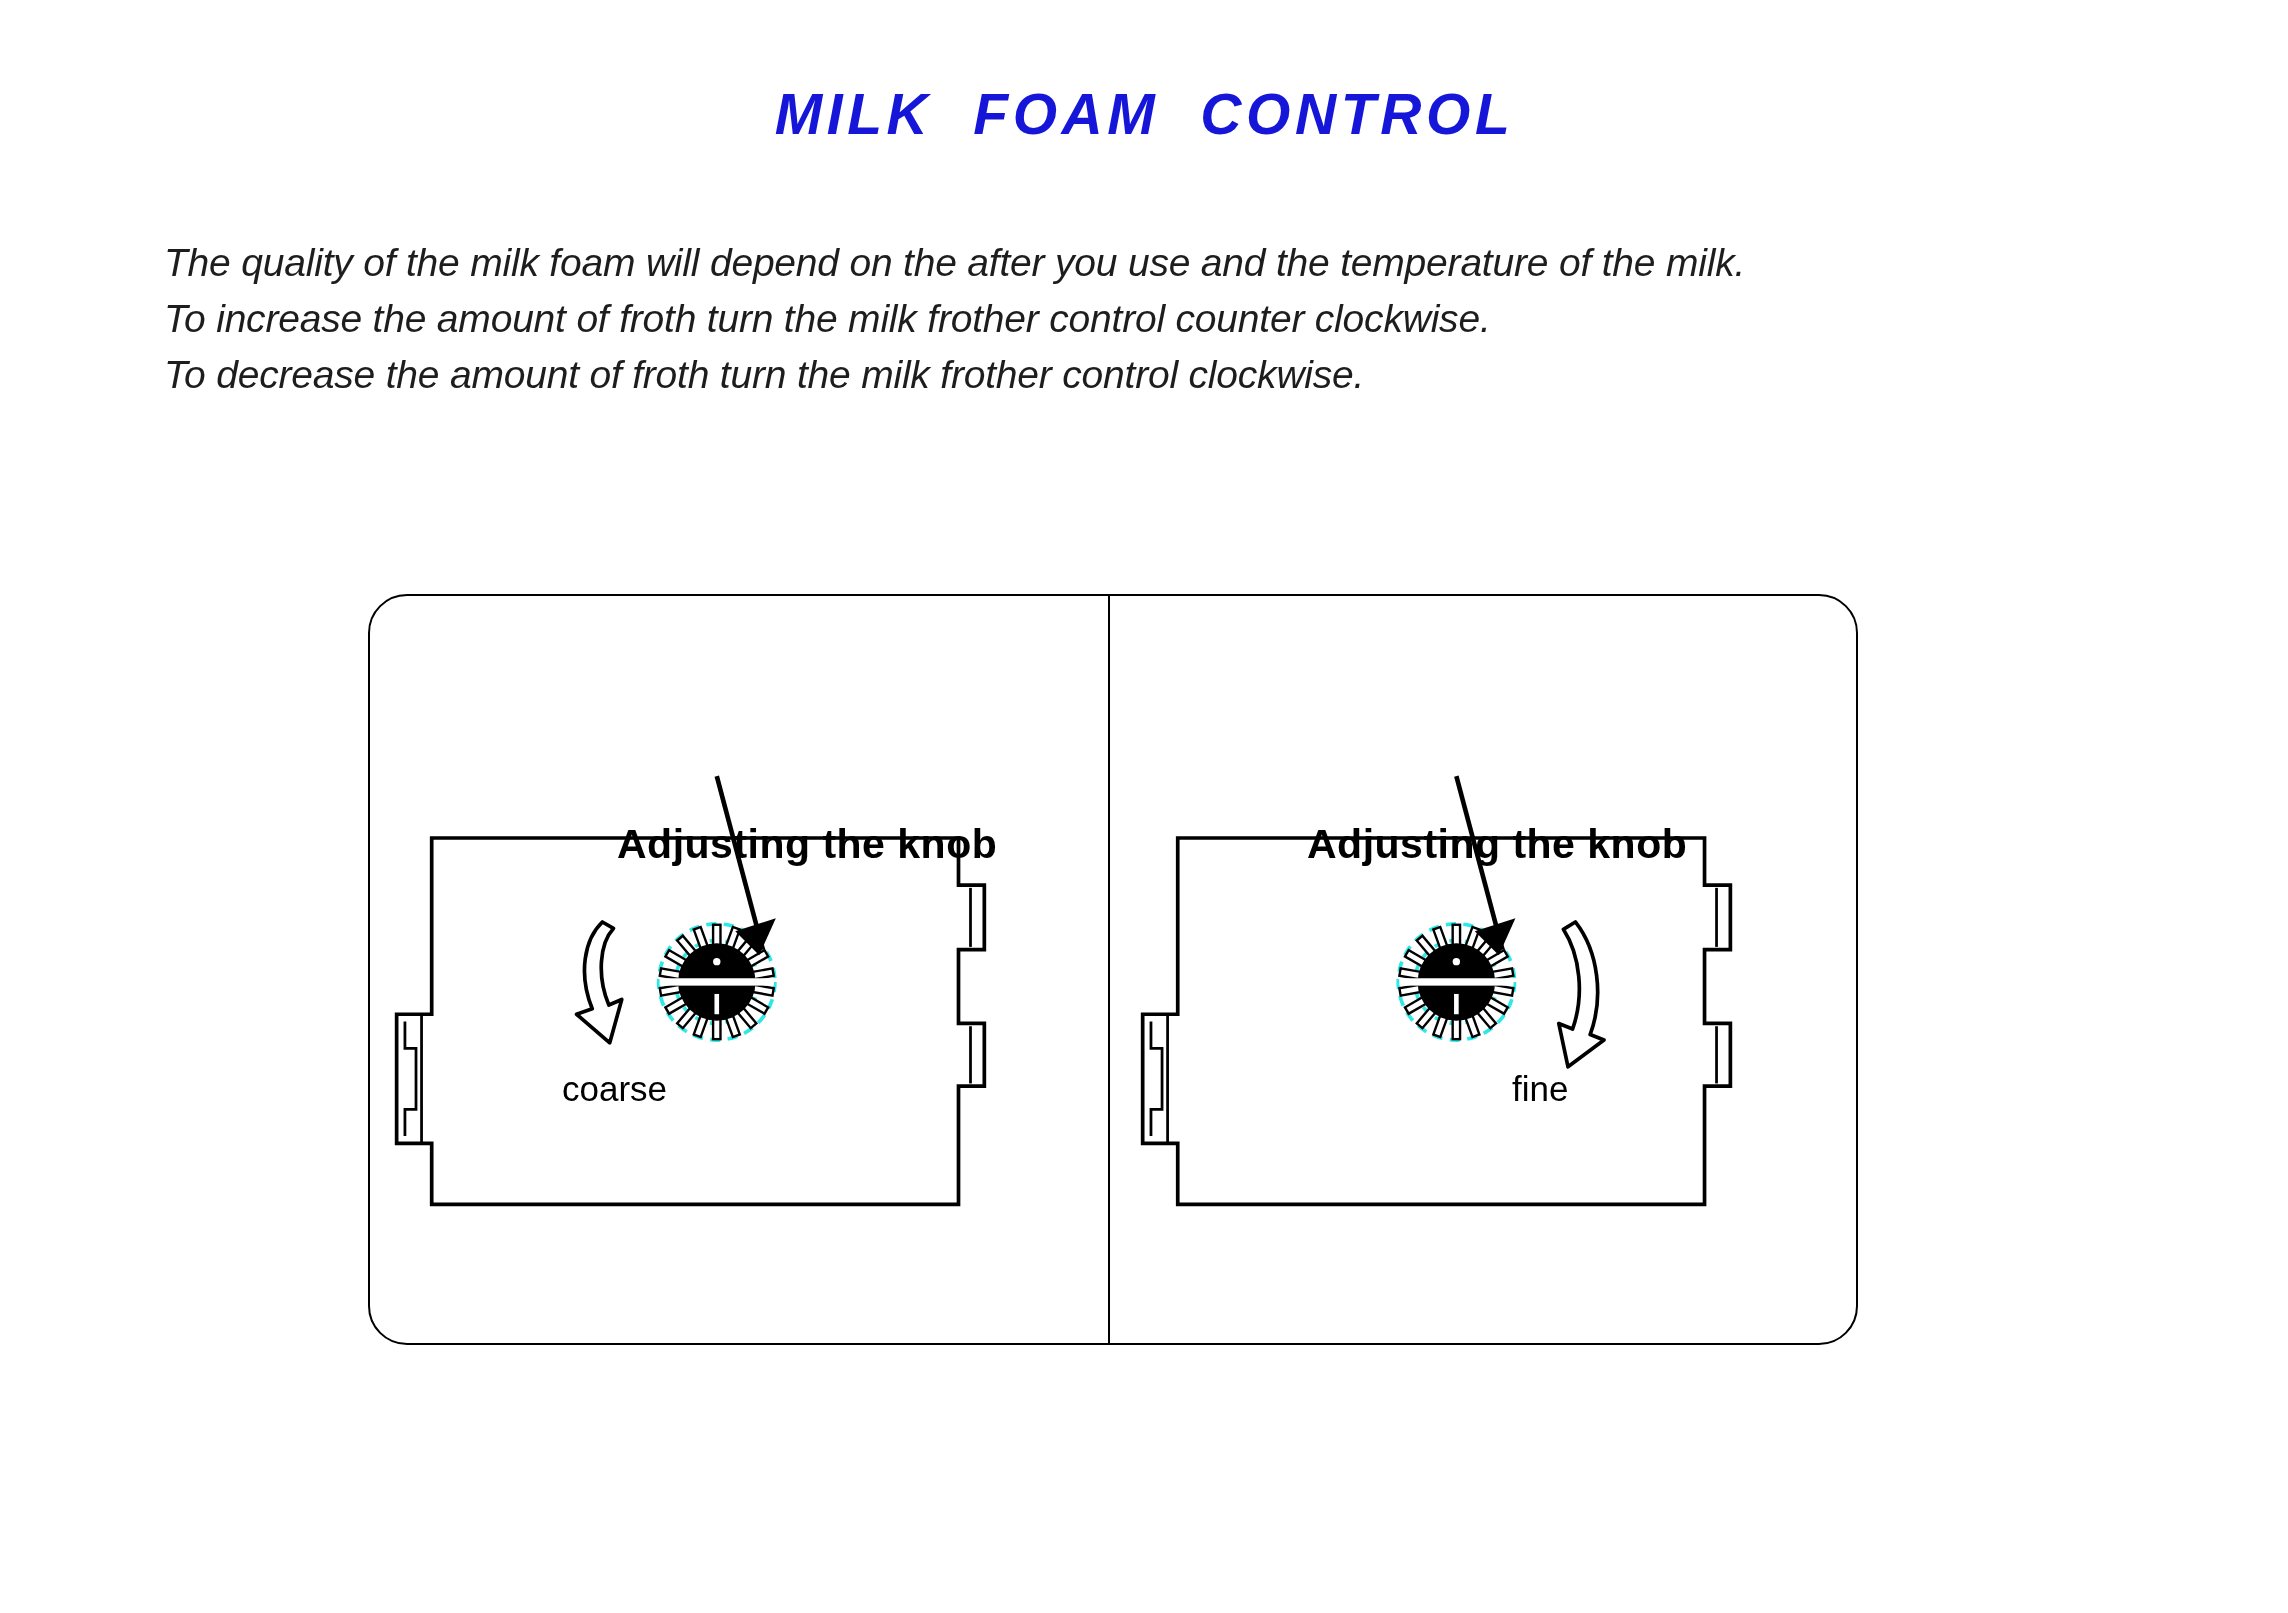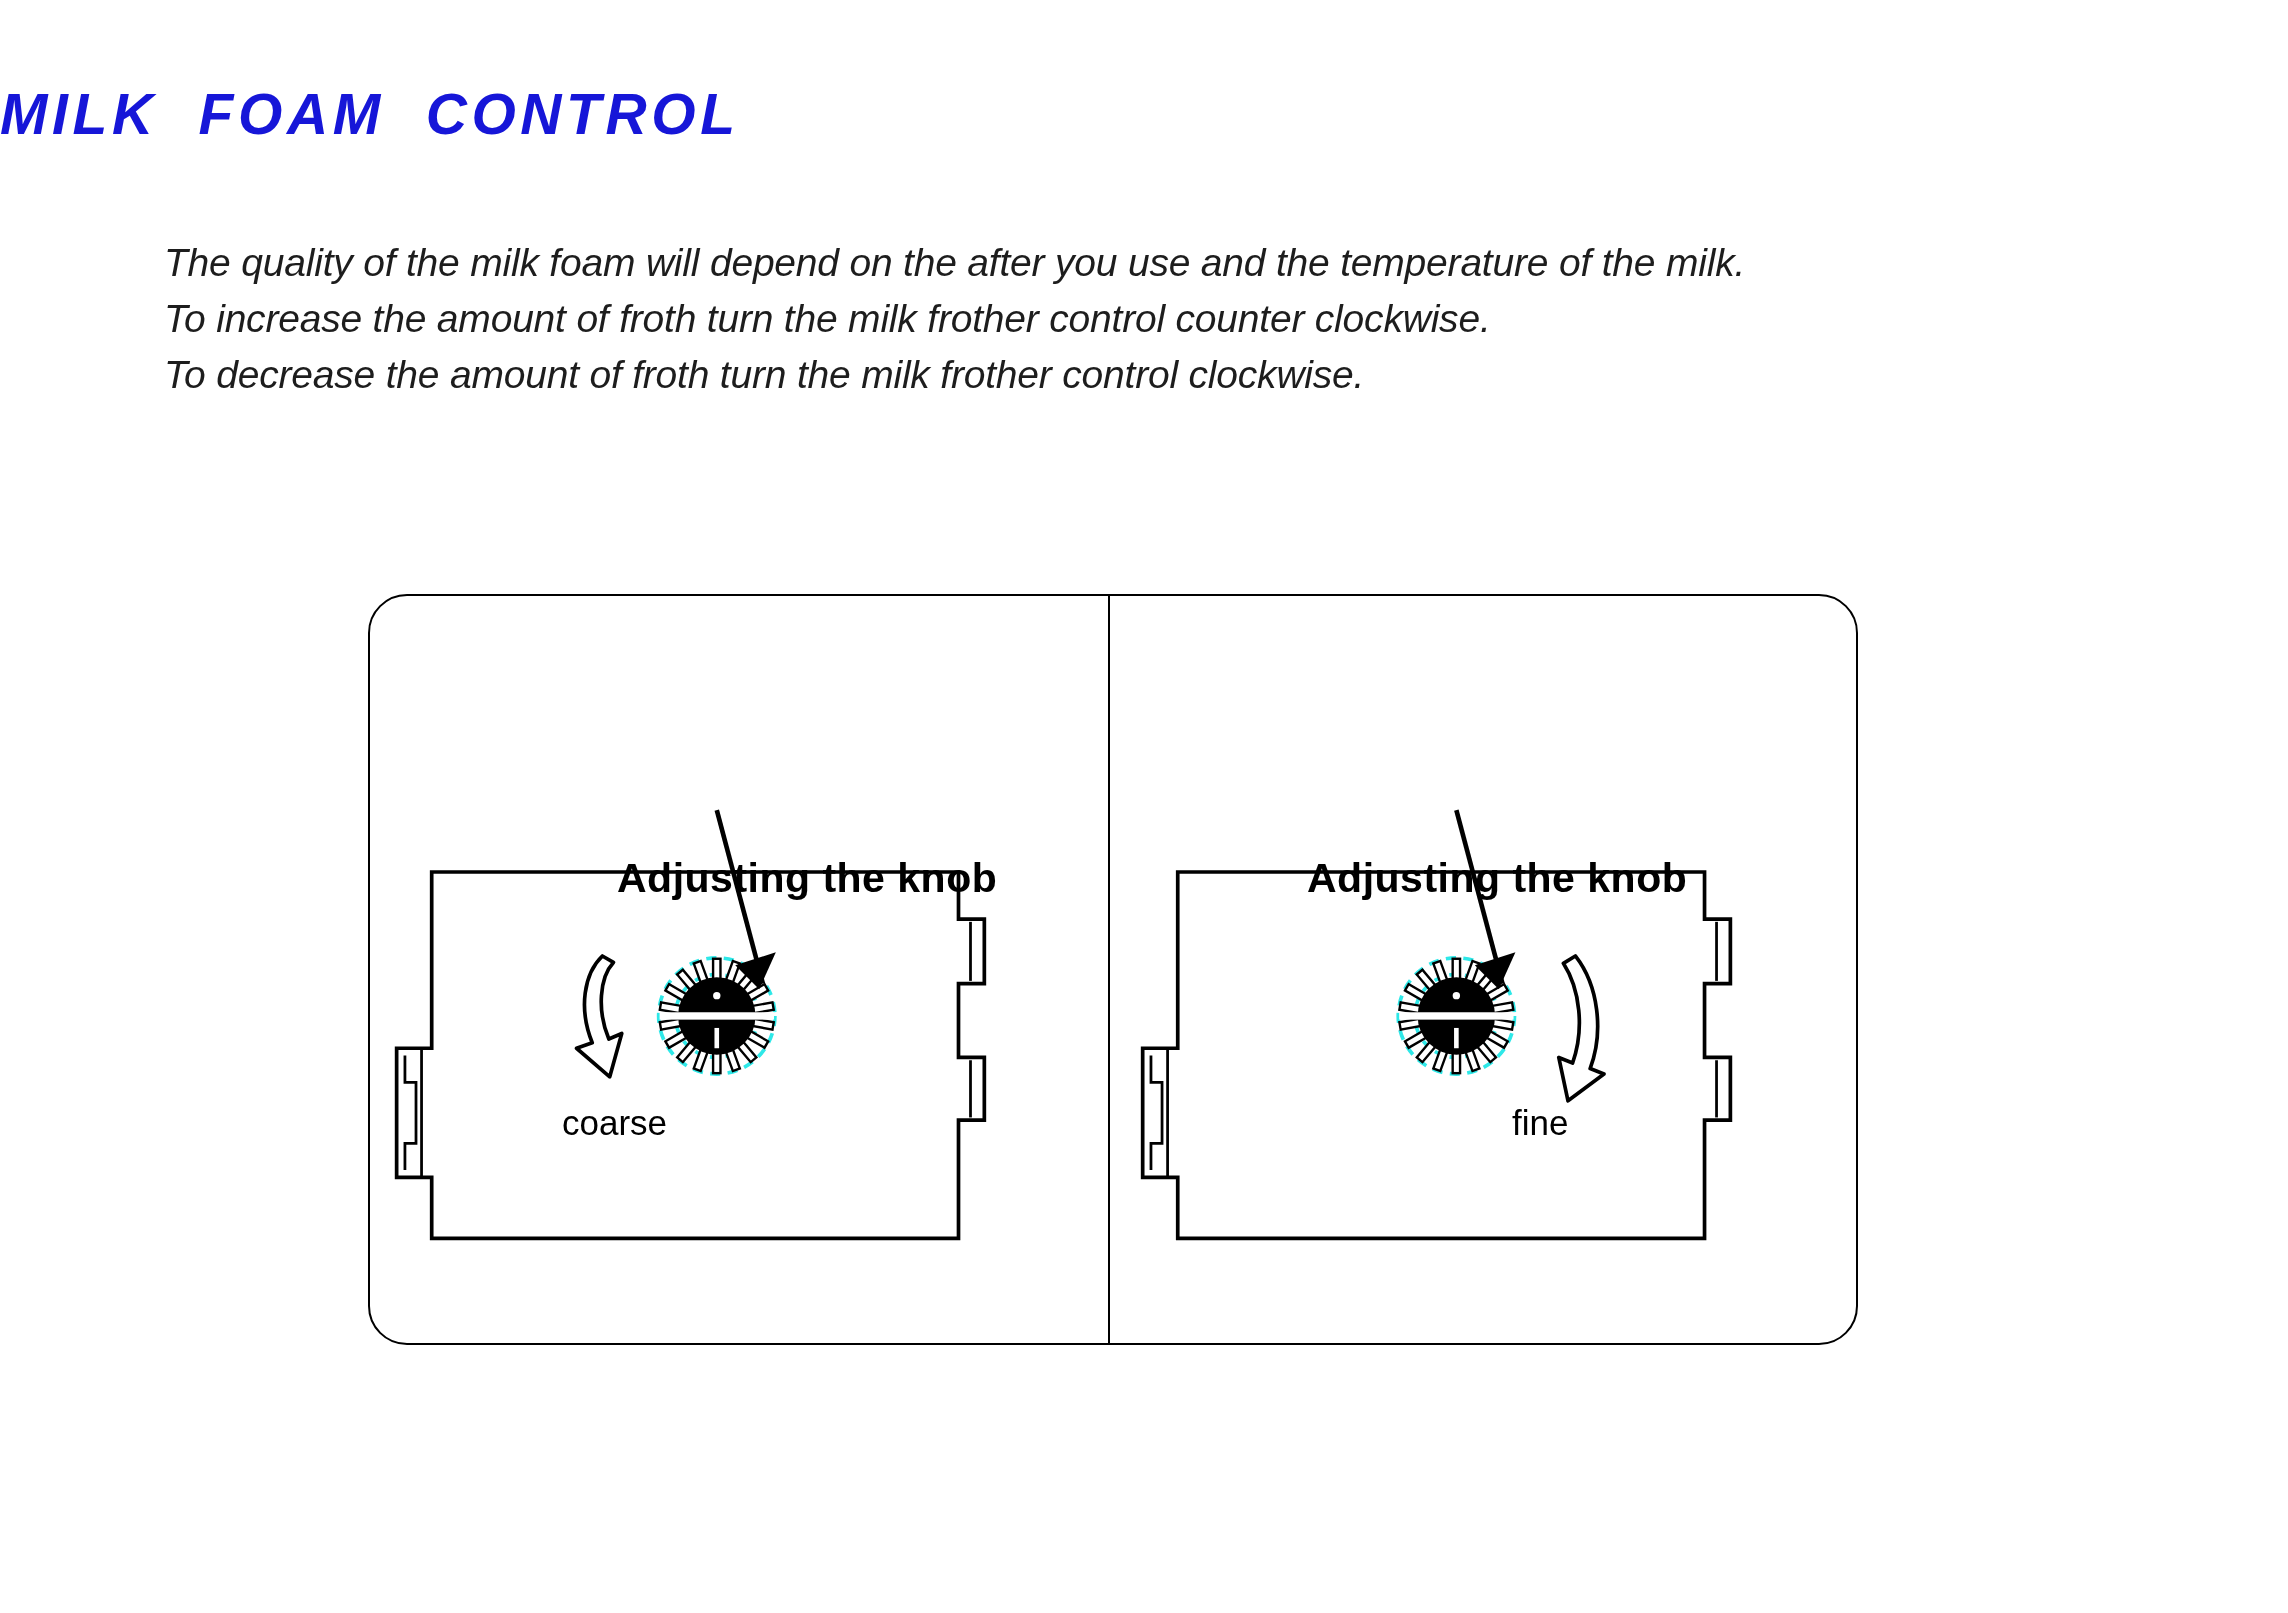--- a/index.html
+++ b/index.html
@@ -14,21 +14,21 @@
     font-family: "Liberation Sans", sans-serif;
     overflow: hidden;
   }
 
   
   #page-title {
     position: absolute;
     top: 81px;
     left: 0;
     width: 2289px;
-    text-align: left;
+    text-align: center;
     color: #1616d8;
     font-family: "Liberation Sans", sans-serif;
     font-style: italic;
     font-weight: 600;
     font-size: 57px;
     letter-spacing: 4.6px;
     white-space: pre;
   }
 
   
@@ -65,21 +65,21 @@
     left: 1108px;
     top: 594px;
     width: 0;
     height: 751px;
     border-left: 2.8px solid #000000;
   }
 
   
   .panel {
     position: absolute;
-    top: 622px;
+    top: 588px;
     height: 751px;
   }
   #panel-left  { left: 368px;  width: 740px; }
   #panel-right { left: 1111px; width: 747px; }
 
   .panel-svg {
     position: absolute;
     left: 0;
     top: 0;
     width: 100%;

